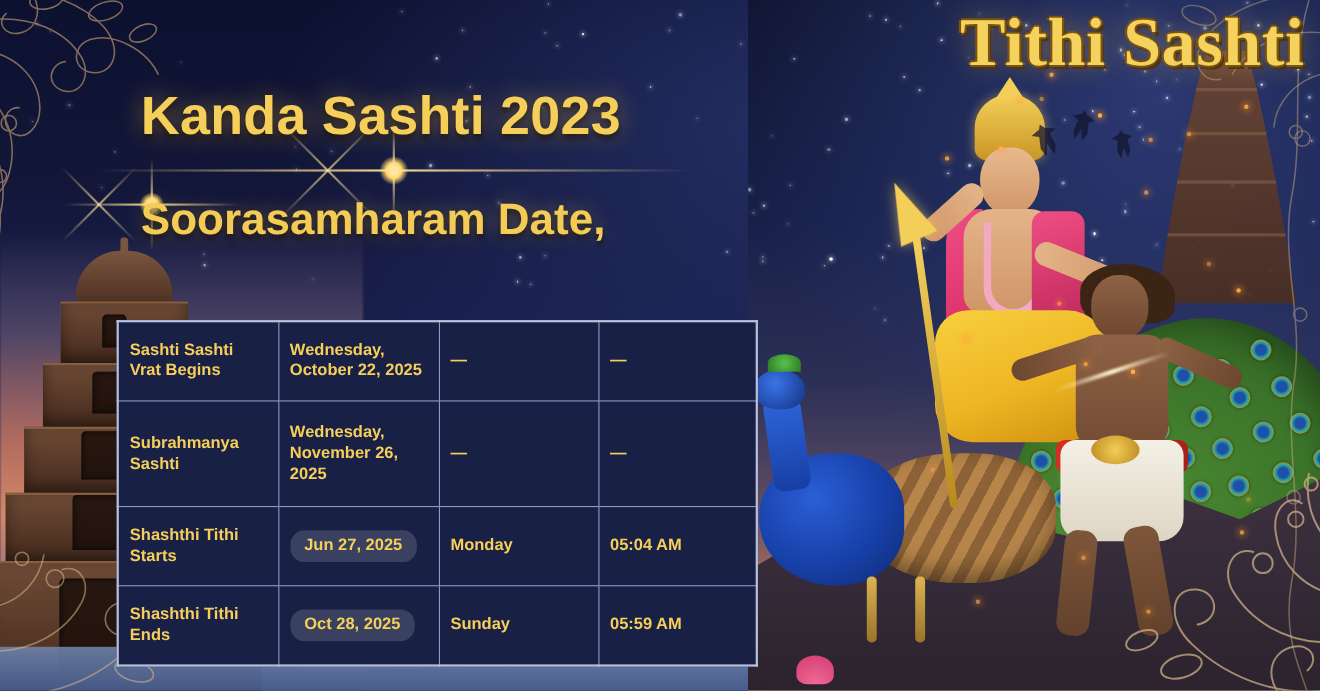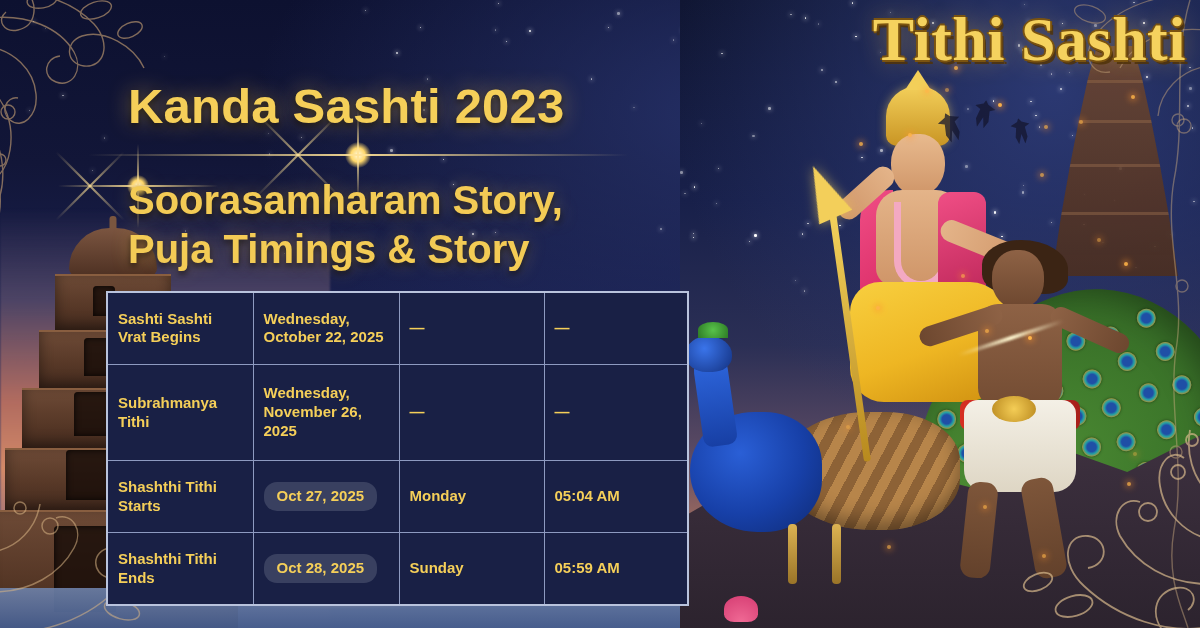--- a/index.html
+++ b/index.html
@@ -589,41 +589,40 @@
       <path d="M30 0 C12 60 26 120 14 180 C4 238 26 290 16 350 C8 408 26 470 14 530 C6 578 22 608 28 628"></path>
       <circle cx="18" cy="120" r="6"></circle>
         <circle cx="22" cy="286" r="6"></circle>
         <circle cx="16" cy="452" r="6"></circle>
     </g>
   </svg>
 
   <div class="brand">Tithi Sashti</div>
   <div class="title-main">Kanda Sashti 2023</div>
   <div class="subtitle">
-    <span>Soorasamharam Story,</span>
-    <span>Puja Timings &amp; Story</span>
+    <span>Soorasamharam Date,</span>
   </div>
 
   <table class="tbl">
     <tbody id="tbl-body">
         <tr>
           <td class="c0">Sashti Sashti Vrat Begins</td>
           <td class="c1">Wednesday, October 22, 2025</td>
           <td class="c2 dash">—</td>
           <td class="c3 dash">—</td>
         </tr>
         <tr>
-          <td class="c0">Subrahmanya Tithi</td>
+          <td class="c0">Subrahmanya Sashti</td>
           <td class="c1">Wednesday, November 26, 2025</td>
           <td class="c2 dash">—</td>
           <td class="c3 dash">—</td>
         </tr>
         <tr>
           <td class="c0">Shashthi Tithi Starts</td>
-          <td class="c1"><span class="pill">Oct 27, 2025</span></td>
+          <td class="c1"><span class="pill">Jun 27, 2025</span></td>
           <td class="c2">Monday</td>
           <td class="c3">05:04 AM</td>
         </tr>
         <tr>
           <td class="c0">Shashthi Tithi Ends</td>
           <td class="c1"><span class="pill">Oct 28, 2025</span></td>
           <td class="c2">Sunday</td>
           <td class="c3">05:59 AM</td>
         </tr>
       </tbody>

